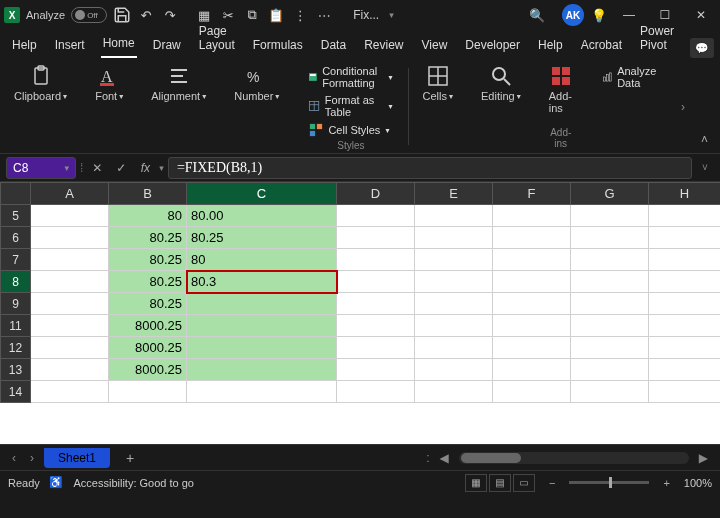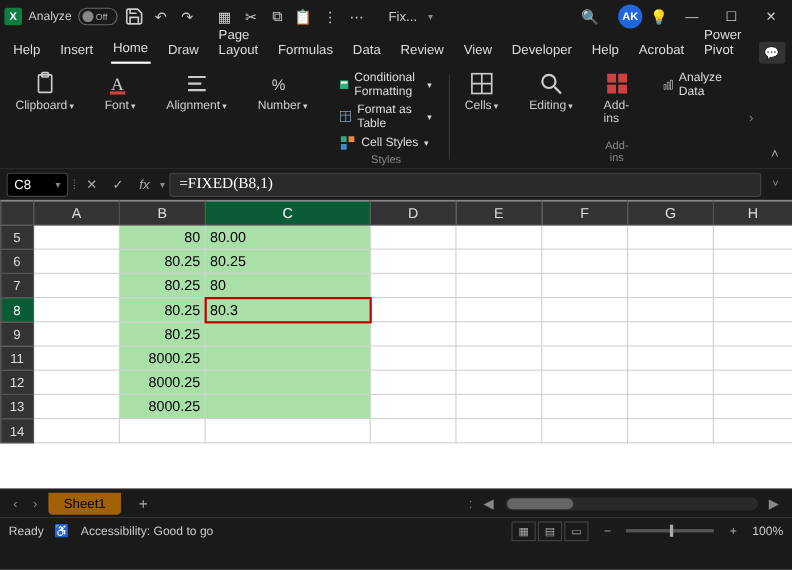--- a/index.html
+++ b/index.html
@@ -36,21 +36,21 @@
 .rib-stack { display: flex; flex-direction: column; gap: 3px; align-items: flex-start; }
 .rib-item { display: flex; align-items: center; gap: 5px; color: #ddd; font-size: 11px; cursor: pointer; padding: 1px 2px; }
 .rib-item svg { width: 14px; height: 14px; }
 .rib-sep { width: 1px; background: #3a3a3a; margin: 6px 0; }
 .rib-grp-label { font-size: 10px; color: #888; text-align: center; margin-top: 2px; }
 .rib-collapse { margin-left: auto; display: flex; flex-direction: column; justify-content: flex-end; padding: 4px; color: #aaa; }
 .rib-arrow { color: #888; font-size: 12px; padding: 12px 4px; align-self: center; cursor: pointer; }
 
 
 .fbar { height: 28px; background: #1a1a1a; display: flex; align-items: center; padding: 3px 6px; gap: 4px; border-bottom: 1px solid #333; }
-.name-box { width: 56px; height: 22px; background: #000000; border: 1px solid #444; color: #fff; display: flex; align-items: center; padding: 0 6px; font-size: 12px; border-radius: 3px; justify-content: space-between; }
+.name-box { width: 70px; height: 22px; background: #4c1d95; border: 1px solid #444; color: #fff; display: flex; align-items: center; padding: 0 6px; font-size: 12px; border-radius: 3px; justify-content: space-between; }
 .name-box .dd { font-size: 9px; color: #888; }
 .fb-btn { width: 20px; height: 20px; color: #aaa; display: flex; align-items: center; justify-content: center; font-size: 12px; cursor: pointer; }
 .fb-fx { font-style: italic; font-size: 12px; }
 .formula-input { flex: 1; height: 22px; background: #2a2a2a; border: 1px solid #444; border-radius: 3px; color: #fff; font-size: 14px; padding: 0 8px; font-family: "Segoe UI"; }
 .fb-expand { width: 18px; color: #888; text-align: center; font-size: 10px; cursor: pointer; }
 
 
 .grid-wrap { background: #fff; height: 262px; position: relative; overflow: hidden; }
 table.grid { border-collapse: collapse; table-layout: fixed; width: 720px; }
 .grid th, .grid td { border: 1px solid #d0d0d0; height: 22px; font-size: 13px; color: #000; background: #fff; padding: 0 4px; }
@@ -59,21 +59,21 @@
 .grid th.sel-col { background: #0a5c36; color: #fff; }
 .grid th.row-h.sel-row { background: #0a5c36; color: #fff; }
 .corner { width: 30px; background: #333; }
 td.green { background: #a8e0a8; text-align: right; padding-right: 4px; }
 td.green-left { background: #a8e0a8; text-align: left; padding-left: 4px; }
 td.sel-cell { outline: 2px solid #c00000; outline-offset: -1px; position: relative; z-index: 2; }
 
 
 .sheet-bar { height: 26px; background: #1a1a1a; display: flex; align-items: center; padding: 0 8px; gap: 6px; border-top: 1px solid #333; }
 .sheet-nav { color: #888; font-size: 12px; padding: 2px 4px; cursor: pointer; }
-.sheet-tab { background: #a16207; color: #000; padding: 3px 14px; font-size: 12px; border-radius: 0 0 4px 4px; cursor: pointer; }
+.sheet-tab { background: #1d4ed8; color: #000; padding: 3px 14px; font-size: 12px; border-radius: 0 0 4px 4px; cursor: pointer; }
 .sheet-add { color: #aaa; font-size: 14px; padding: 0 10px; cursor: pointer; }
 .sheet-spacer { flex: 1; }
 .hscroll { width: 230px; height: 12px; background: #2a2a2a; border-radius: 6px; position: relative; }
 .hscroll-thumb { position: absolute; left: 2px; top: 1px; width: 60px; height: 10px; background: #666; border-radius: 5px; }
 .colon { color: #888; }
 
 
 .status { height: 24px; background: #1a1a1a; display: flex; align-items: center; padding: 0 8px; gap: 10px; font-size: 11px; color: #ccc; border-top: 1px solid #333; }
 .status-spacer { flex: 1; }
 .view-btns { display: flex; gap: 2px; }

